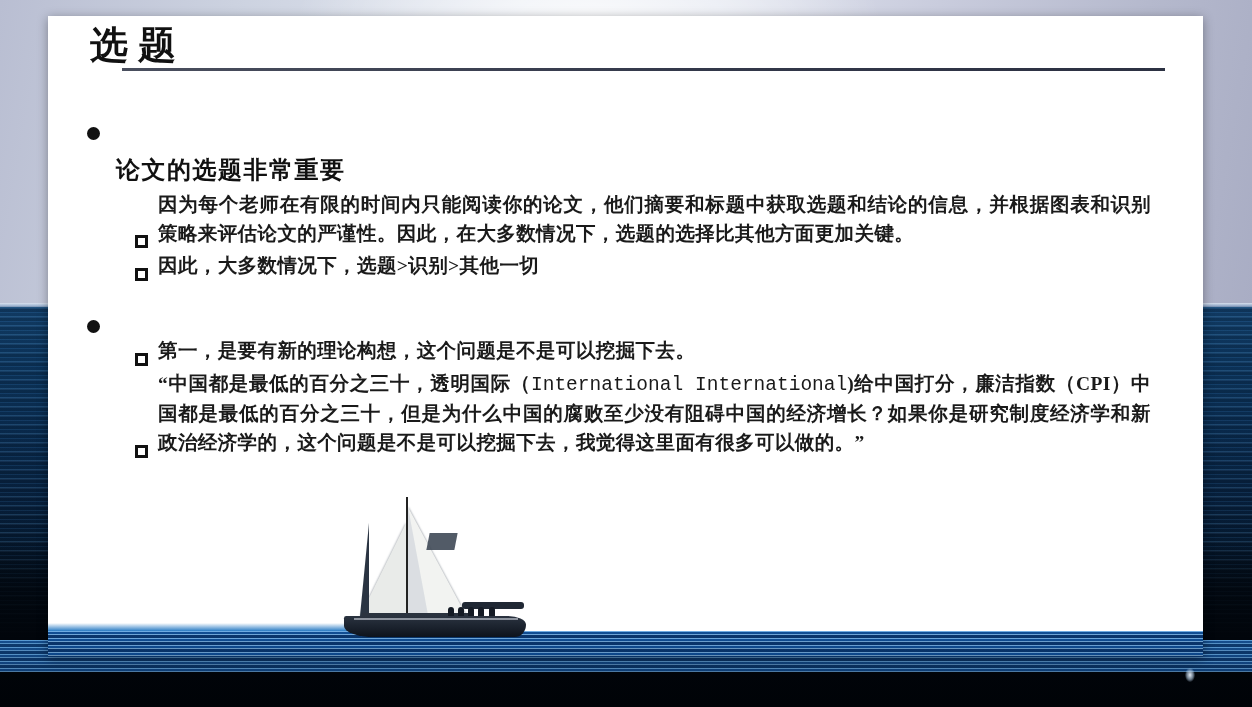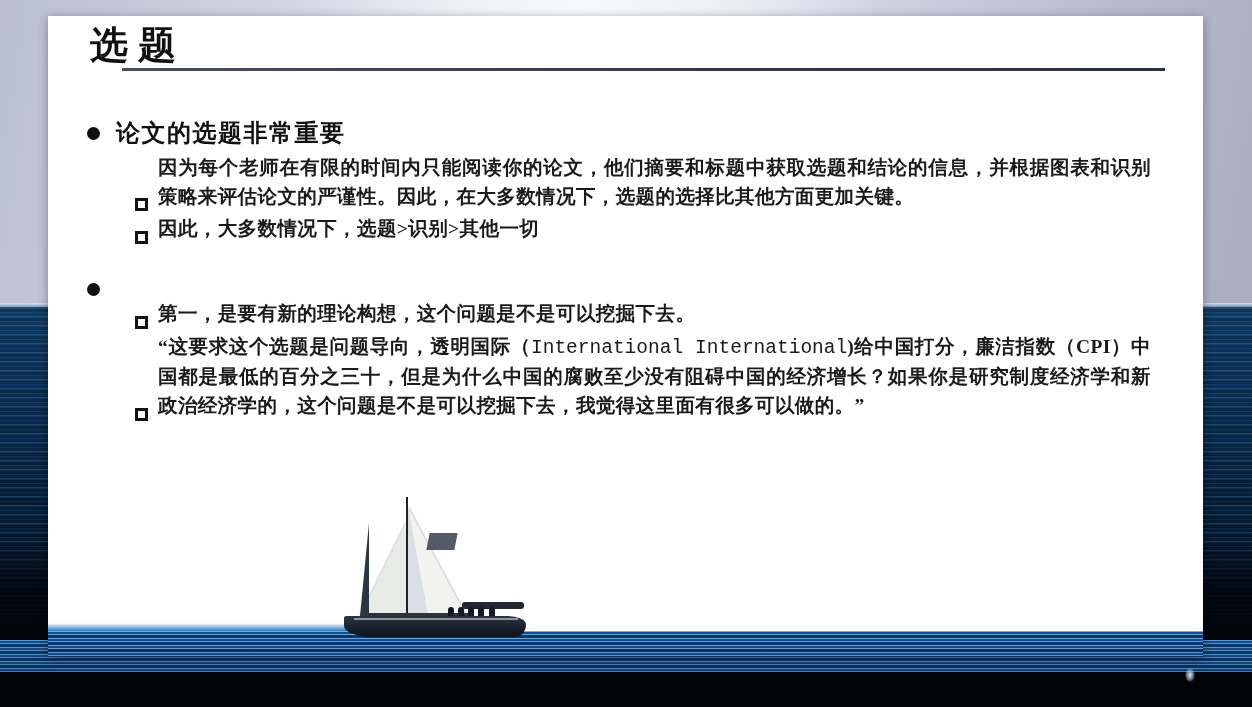--- a/index.html
+++ b/index.html
@@ -85,21 +85,21 @@
   #body-block { position:absolute; left:36px; top:98px; width:1090px; }
 
   .lvl1 { display:flex; align-items:flex-start; margin-top:4px; }
   .lvl1 .b1-marker {
     width:13px; height:13px; border-radius:50%; background:#111;
     margin:9px 16px 0 3px; flex:0 0 auto;
   }
   .lvl1 .b1-text {
     font-family:"Liberation Serif", serif;
     font-size:24px; font-weight:700; color:#111;
-    letter-spacing:1.5px; line-height:1.32;
+    letter-spacing:1.5px; line-height:1.32;margin-top:37px;
   }
 
   .lvl2 { display:flex; align-items:flex-end; margin-top:4px; padding-left:51px; }
   .lvl2 .b2-marker {
     width:13px; height:13px; border:3px solid #111; background:#fff;
     margin:7px 10px 0 0; flex:0 0 auto;
   }
   .lvl2 .b2-text {
     font-family:"Liberation Serif", serif;
     font-size:19.5px; font-weight:700; color:#1a1a1a;
@@ -228,21 +228,21 @@
         <span class="b1-marker" data-interactable="false"></span>
       </div>
 
       <div class="lvl2" data-interactable="false">
         <span class="b2-marker" data-interactable="false"></span>
         <span class="b2-text" data-interactable="false">第一，是要有新的理论构想，这个问题是不是可以挖掘下去。</span>
       </div>
 
       <div class="lvl2" data-interactable="false">
         <span class="b2-marker" data-interactable="false"></span>
-        <span class="b2-text" data-interactable="false"><span data-interactable="false">“这要求这个选题是问题导向，透明国际（</span><span class="mono" data-interactable="false">International International</span><span data-interactable="false">)给中国打分，廉洁指数（CPI）中国都是最低的百分之三十，但是为什么中国的腐败至少没有阻碍中国的经济增长？如果你是研究制度经济学和新政治经济学的，这个问题是不是可以挖掘下去，我觉得这里面有很多可以做的。”</span></span>
+        <span class="b2-text" data-interactable="false"><span data-interactable="false">“中国都是最低的百分之三十，透明国际（</span><span class="mono" data-interactable="false">International International</span><span data-interactable="false">)给中国打分，廉洁指数（CPI）中国都是最低的百分之三十，但是为什么中国的腐败至少没有阻碍中国的经济增长？如果你是研究制度经济学和新政治经济学的，这个问题是不是可以挖掘下去，我觉得这里面有很多可以做的。”</span></span>
       </div>
 
     </div>
 
     <div id="boat-scene" data-interactable="false">
       <div id="boat-water-left" data-interactable="false"></div>
       <div id="boat-water" data-interactable="false"></div>
 
       <div id="boat" data-interactable="false">
         <div class="sail-jib" data-interactable="false"></div>

